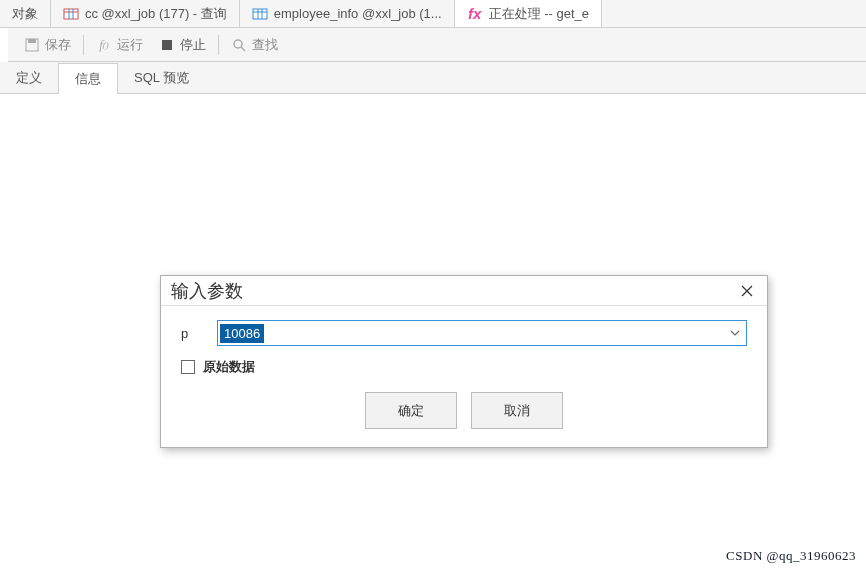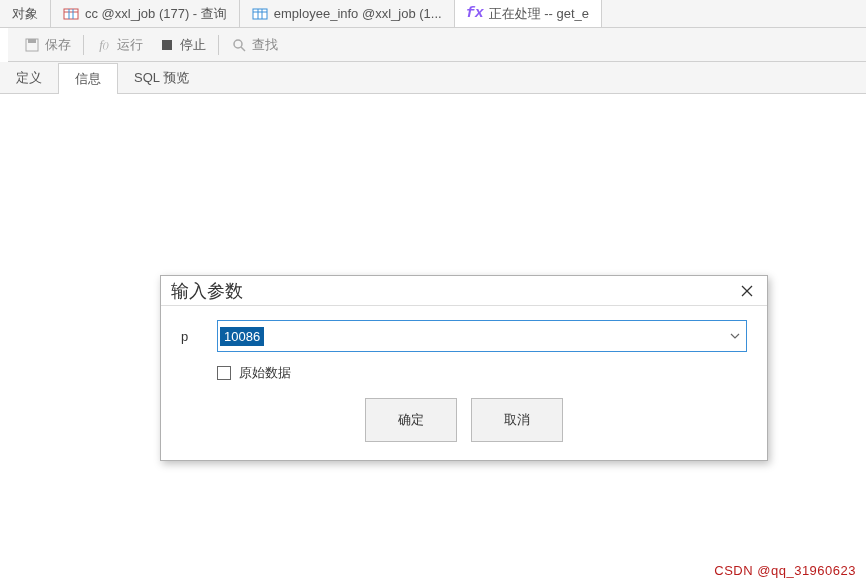--- a/index.html
+++ b/index.html
@@ -132,21 +132,21 @@
       align-items: center;
       gap: 16px;
       margin-bottom: 12px;
     }
     .param-label { width: 20px; color: #333; }
     .combo {
       flex: 1;
       display: flex;
       align-items: center;
       border: 1px solid #3a8fd8;
-      height: 32px;
+      height: 26px;
       background: #fff;
     }
     .combo-input-wrap { flex:1; display:flex; padding: 0; }
     .combo-input-text {
       background: #0a5fa2;
       color: #fff;
       padding: 2px 4px;
       margin: 2px 0 2px 2px;
       font-size: 13px;
     }
@@ -156,53 +156,53 @@
       display: flex;
       align-items: center;
       justify-content: center;
       color: #666;
       cursor: pointer;
     }
     .checkbox-row {
       display: flex;
       align-items: center;
       gap: 8px;
-      margin-left: 36px;
       margin-bottom: 16px;
       color: #333;
+      font-weight: bold;
     }
     .checkbox-box {
       width: 14px; height: 14px;
       border: 1px solid #666;
       background: #fff;
       cursor: pointer;
     }
     .dialog-buttons {
       display: flex;
       justify-content: center;
       gap: 14px;
     }
     .dlg-btn {
       width: 92px;
-      height: 44px;
+      height: 37px;
       background: #f2f2f2;
       border: 1px solid #bbb;
       cursor: pointer;
       font-family: Liberation Mono, monospace;
       font-size: 13px;
       color: #333;
     }
 
     .watermark {
       position: absolute;
       right: 10px;
-      bottom: 6px;
-      color: #b91c1c;
+      bottom: 20px;
+      color: #0f172a;
       font-size: 13px;
-      font-family: Liberation Sans, sans-serif;
+      font-family: Liberation Serif, serif;
       letter-spacing: 0.5px;
     }
   </style>
 </head>
 <body>
 
 <div class="top-tabs">
   <div class="top-tab">
     <span>对象</span>
   </div>
@@ -222,21 +222,21 @@
       <svg width="16" height="16" viewBox="0 0 16 16">
           <rect x="1" y="3" width="14" height="10" fill="#fff" stroke="#3a8fd8" stroke-width="1"></rect>
           <line x1="1" y1="6" x2="15" y2="6" stroke="#3a8fd8"></line>
           <line x1="6" y1="3" x2="6" y2="13" stroke="#3a8fd8"></line>
           <line x1="10" y1="3" x2="10" y2="13" stroke="#3a8fd8"></line>
         </svg>
     </span>
     <span>employee_info @xxl_job (1...</span>
   </div>
   <div class="top-tab active">
-    <span class="icon" style="color:#8b5cf6;font-style:italic;font-family:Liberation Mono, monospace;font-size:15px;font-weight:bold">fx</span>
+    <span class="icon" style="color:#ec4899;font-style:italic;font-family:Liberation Sans, sans-serif;font-size:15px;font-weight:bold">fx</span>
     <span>正在处理 -- get_e</span>
   </div>
 </div>
 
 <div class="toolbar">
   <div class="toolbar-btn">
     <span class="icon">
       <svg width="14" height="14" viewBox="0 0 14 14">
           <rect x="1" y="1" width="12" height="12" fill="none" stroke="#aaa"></rect>
           <rect x="3" y="1" width="8" height="4" fill="#aaa"></rect>

